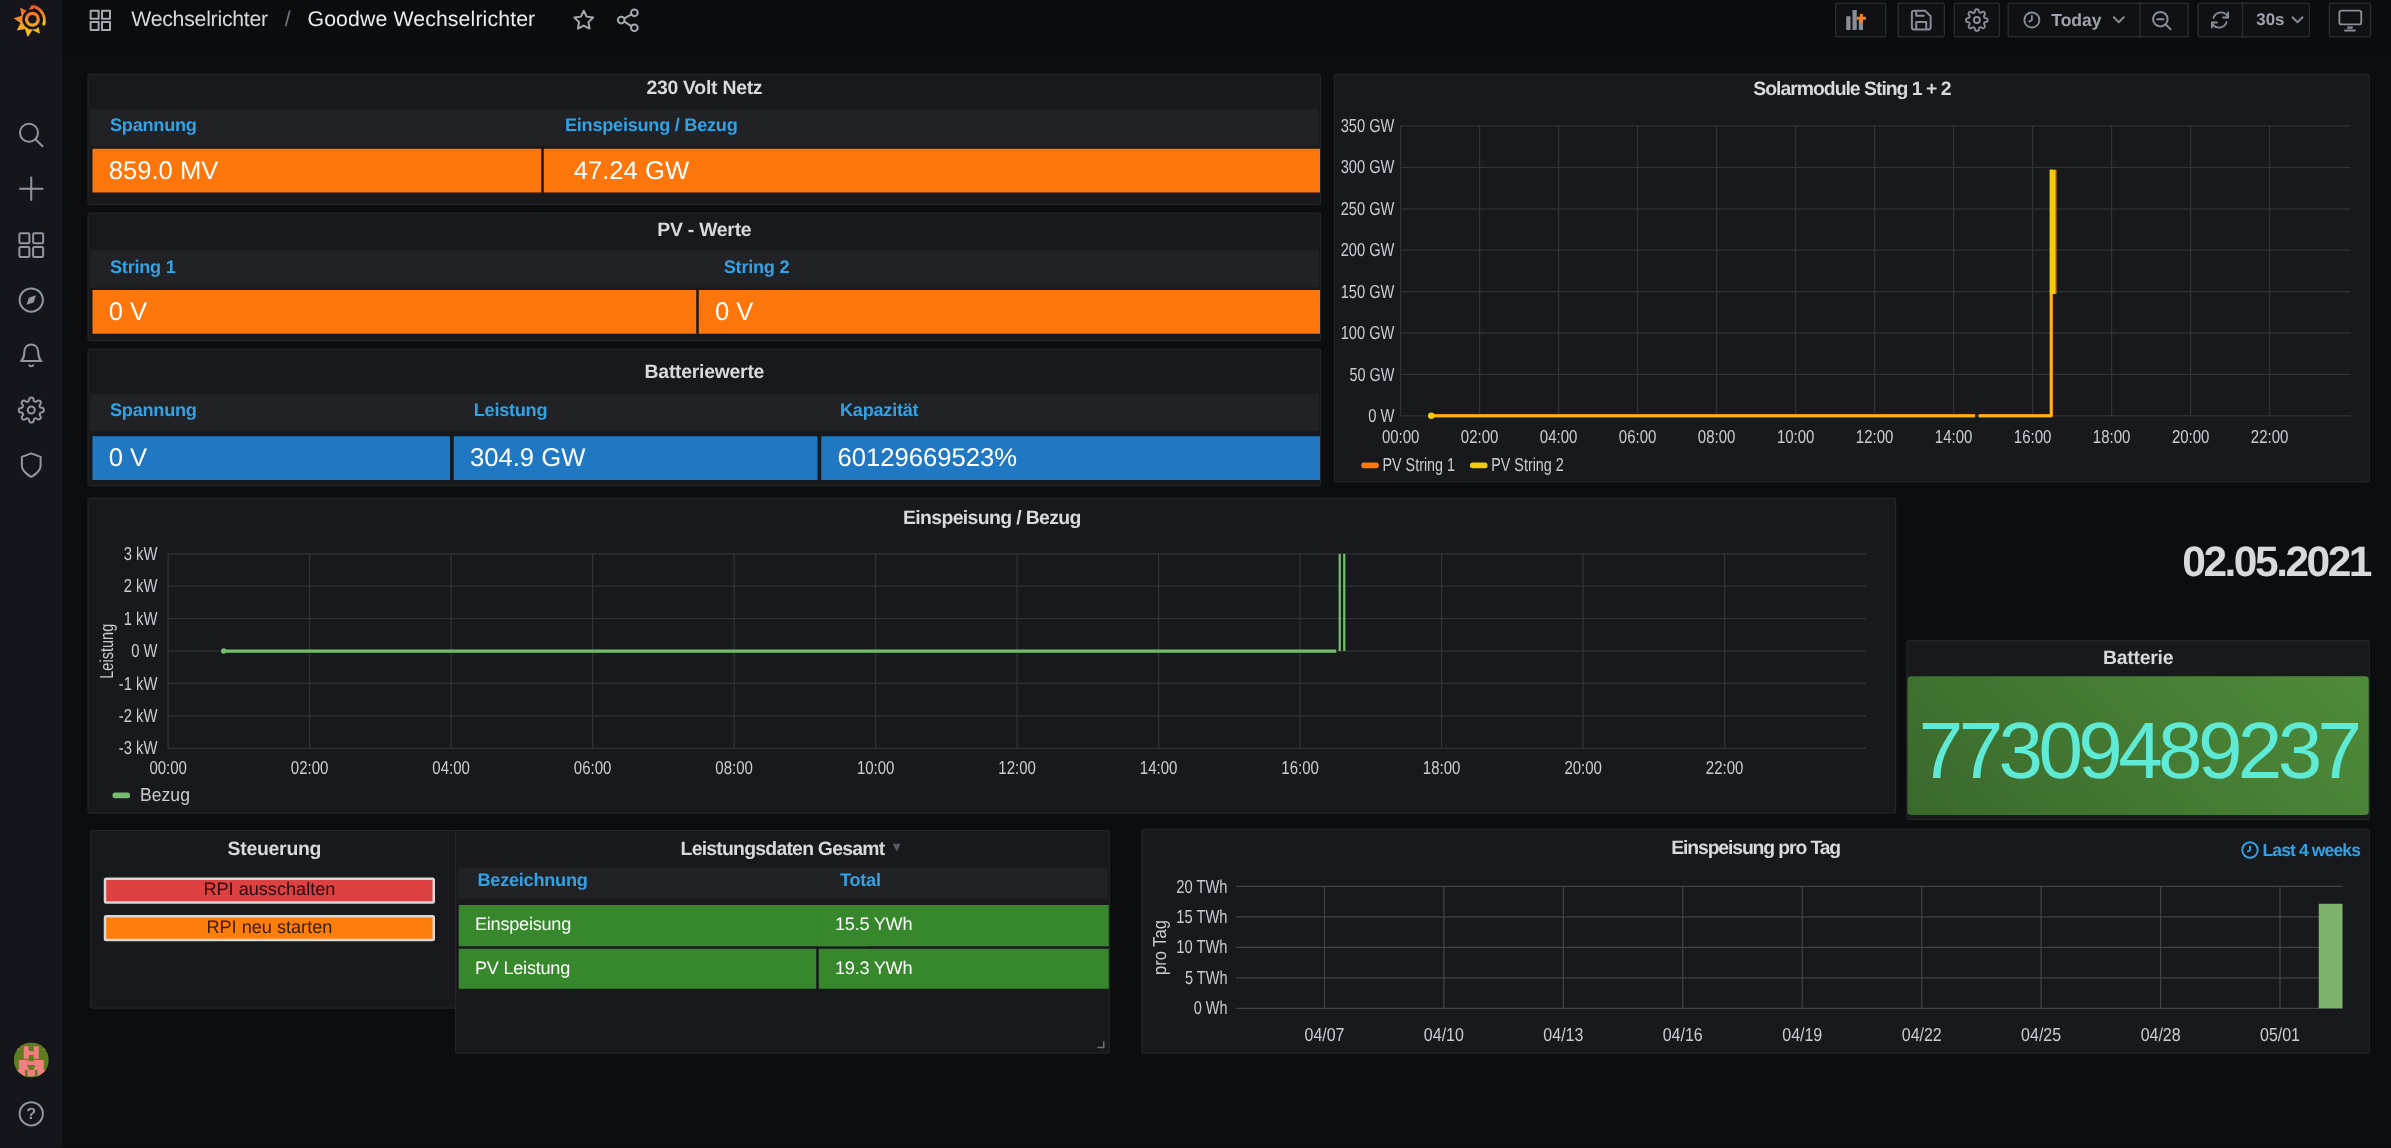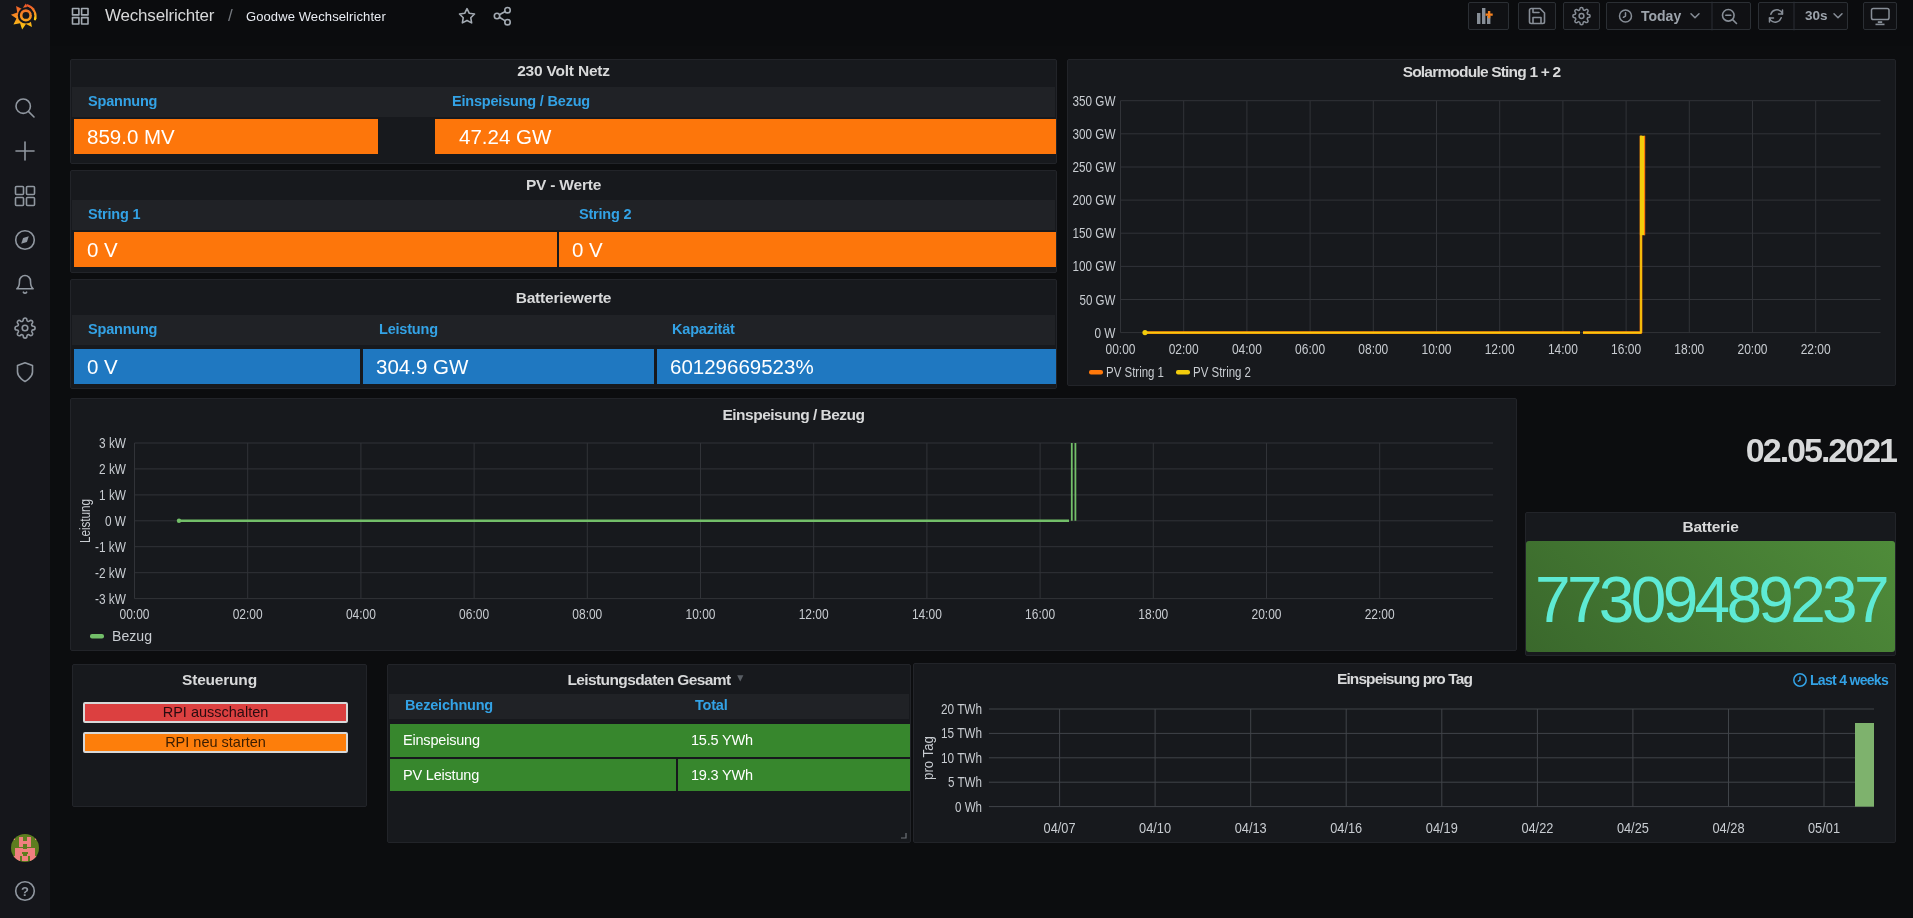--- a/index.html
+++ b/index.html
@@ -123,21 +123,21 @@
       </g>
 
   <g transform="translate(494,7)">
         <circle cx="13.5" cy="3.2" r="2.7"></circle>
         <circle cx="3" cy="9" r="2.7"></circle>
         <circle cx="13.5" cy="15.2" r="2.7"></circle>
         <line x1="5.4" y1="10.3" x2="11.2" y2="13.9"></line>
         <line x1="11.2" y1="4.5" x2="5.4" y2="7.7"></line>
       </g>
 </svg>
-<div class="abs" style="left:105px;top:0;height:32px;line-height:32px;font-size:17px;color:#d8d9da;letter-spacing:-0.2px;">Wechselrichter&nbsp;&nbsp;&nbsp;<span style="color:#75797f">/</span>&nbsp;&nbsp;&nbsp;<span style="color:#e9ecf2;font-size:13px;letter-spacing:0.1px;">Goodwe Wechselrichter</span></div>
+<div class="abs" style="left:105px;top:0;height:32px;line-height:32px;font-size:17px;color:#d8d9da;letter-spacing:-0.2px;">Wechselrichter&nbsp;&nbsp;&nbsp;<span style="color:#75797f">/</span>&nbsp;&nbsp;&nbsp;<span style="color:#e9ecf2;font-size:17px;letter-spacing:0.1px;">Goodwe Wechselrichter</span></div>
 
 <div class="abs navbtn" style="left:1468px;top:2px;width:41px;height:28px;"></div>
 <div class="abs navbtn" style="left:1518px;top:2px;width:38px;height:28px;"></div>
 <div class="abs navbtn" style="left:1563px;top:2px;width:37px;height:28px;"></div>
 <div class="abs navbtn" style="left:1606px;top:2px;width:145px;height:28px;"></div>
 <div class="abs navbtn" style="left:1758px;top:2px;width:90px;height:28px;"></div>
 <div class="abs navbtn" style="left:1863px;top:2px;width:34px;height:28px;"></div>
 <div class="abs" style="left:1641px;top:2px;width:52px;height:28px;line-height:28px;font-size:14px;font-weight:600;color:#9da4ac;">Today</div>
 <div class="abs" style="left:1805px;top:2px;width:30px;height:28px;line-height:28px;font-size:13.5px;font-weight:600;color:#9da4ac;">30s</div>
 <svg style="left:0;top:0;" width="1913" height="46" fill="none" stroke="#878e97" stroke-width="1.6" stroke-linecap="round" stroke-linejoin="round">
@@ -192,21 +192,21 @@
         <rect x="4.5" y="15.6" width="9" height="1.6" fill="#878e97" stroke="none"></rect>
       </g>
 </svg>
 
 <div class="panel" style="left:70px;top:59px;width:987px;height:105px;">
   <div class="ptitle" style="top:2px;">230 Volt Netz</div>
   <div class="thead" style="left:1px;right:1px;top:27px;height:30px;">
     <div class="hcell" style="left:16px;top:6px;">Spannung</div>
     <div class="hcell" style="left:380px;top:6px;">Einspeisung / Bezug</div>
   </div>
-  <div class="cell" style="left:3px;top:59px;width:304px;height:35px;line-height:35px;background:#fd760b;">859.0 MV</div>
+  <div class="cell" style="left:3px;top:59px;width:359px;height:35px;line-height:35px;background:#fd760b;">859.0 MV</div>
   <div class="cell" style="left:364px;top:59px;width:621px;height:35px;line-height:35px;background:#fd760b;padding-left:24px;">47.24 GW</div>
 </div>
 
 <div class="panel" style="left:70px;top:170px;width:987px;height:103px;">
   <div class="ptitle" style="top:5px;">PV - Werte</div>
   <div class="thead" style="left:1px;right:1px;top:29px;height:30px;">
     <div class="hcell" style="left:16px;top:6px;">String 1</div>
     <div class="hcell" style="left:507px;top:6px;">String 2</div>
   </div>
   <div class="cell" style="left:3px;top:61px;width:483px;height:35px;line-height:35px;background:#fd760b;">0 V</div>
@@ -346,21 +346,21 @@
 <div class="panel" style="left:72px;top:664px;width:295px;height:143px;">
   <div class="ptitle" style="top:6px;">Steuerung</div>
   <div style="position:absolute;left:10px;top:37px;width:265px;height:21px;background:#dc4040;
     border:2px solid #d8d8d8;border-radius:2px;text-align:center;line-height:17px;
     color:#2a0c10;font-size:14.5px;">RPI ausschalten</div>
   <div style="position:absolute;left:10px;top:67px;width:265px;height:21px;background:#fd7e0b;
     border:2px solid #d8d8d8;border-radius:2px;text-align:center;line-height:17px;
     color:#3a1d02;font-size:14.5px;">RPI neu starten</div>
 </div>
 
-<div class="panel" style="left:387px;top:664px;width:524px;height:179px;">
+<div class="panel" style="left:364px;top:664px;width:524px;height:179px;">
   <div class="ptitle" style="top:6px;letter-spacing:-0.6px;">Leistungsdaten Gesamt<span style="position:absolute;margin-left:7px;color:#585d63;font-size:11px;letter-spacing:0;">▾</span></div>
   <div class="thead" style="left:1px;right:1px;top:29px;height:25px;">
     <div class="hcell" style="left:16px;top:3px;">Bezeichnung</div>
     <div class="hcell" style="left:306px;top:3px;">Total</div>
   </div>
   <div class="cell gcell" style="left:2px;top:59px;width:328px;height:33px;line-height:33px;background:#37872d;font-size:14.5px;letter-spacing:-0.2px;">Einspeisung</div>
   <div class="cell gcell" style="left:290px;top:59px;width:232px;height:33px;line-height:33px;background:#37872d;font-size:14.5px;letter-spacing:-0.2px;">15.5 YWh</div>
   <div class="cell gcell" style="left:2px;top:94px;width:286px;height:32px;line-height:32px;background:#37872d;font-size:14.5px;letter-spacing:-0.2px;">PV Leistung</div>
   <div class="cell gcell" style="left:290px;top:94px;width:232px;height:32px;line-height:32px;background:#37872d;font-size:14.5px;letter-spacing:-0.2px;">19.3 YWh</div>
   <svg style="right:3px;bottom:3px;left:auto;top:auto;position:absolute;" width="8" height="8">

